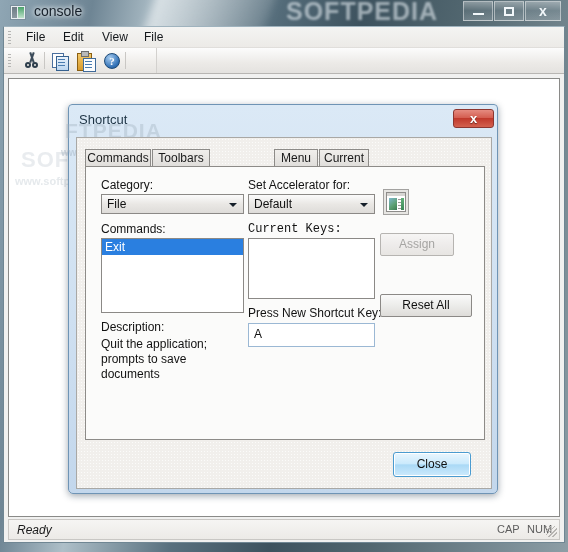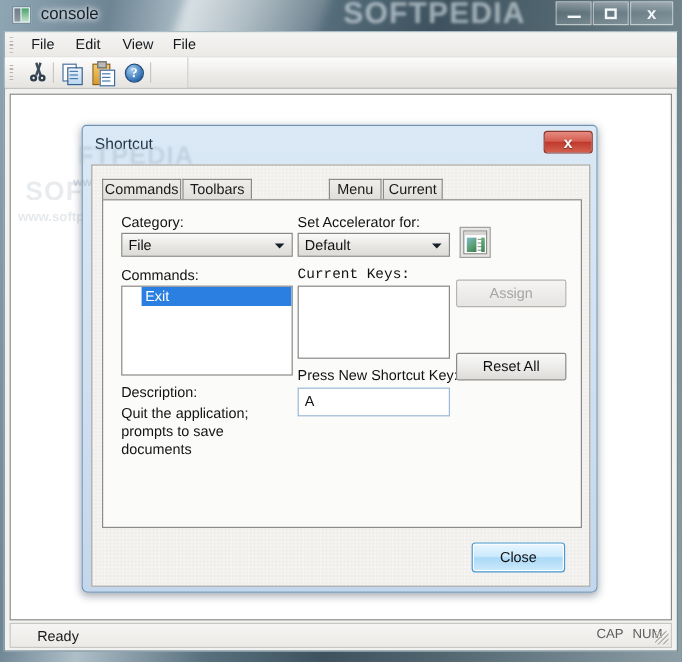--- a/index.html
+++ b/index.html
@@ -269,22 +269,22 @@
 
   #statusbar {
     position: absolute;
     left: 4px; top: 492px;
     width: 552px; height: 21px;
     background: linear-gradient(#f6f5f3, #eceae7);
     border: 1px solid #c9c7c4;
     box-sizing: border-box;
   }
   #status-text {
-    position: absolute; left: 22px; top: 3px;
-    font-size: 12px; color: #1a1a1a;
+    position: absolute; left: 8px; top: 3px;
+    font-size: 12px; color: #1a1a1a; font-style: italic;
   }
   .status-ind {
     position: absolute; top: 3px;
     font-size: 11px; color: #5d5d5d;
   }
   #status-cap { left: 488px; }
   #status-num { left: 518px; }
   #status-grip {
     position: absolute; right: 2px; bottom: 2px;
     width: 11px; height: 11px;
@@ -434,21 +434,20 @@
     border-top: 4px solid #16202a;
   }
 
   
   .listbox {
     position: absolute;
     background: #ffffff;
     border: 1px solid #8b8986;
     box-sizing: border-box;
     overflow: hidden;
-    padding-left: 16px;
   }
   .list-option {
     font-size: 12px;
     color: #111111;
     padding: 1px 3px;
     white-space: nowrap;
   }
   .list-option.selected {
     background: #2a7fe0;
     color: #ffffff;
@@ -664,20 +663,20 @@
 
         <div class="fld-label" style="left:15px; top:153px;">Description:</div>
         <div class="fld-label" style="left:15px; top:170px; width:130px; white-space:normal; line-height:15px;">Quit the application; prompts to save documents</div>
 
         <div class="fld-label" style="left:162px; top:55px;font-family:Liberation Mono, monospace;">Current Keys:</div>
         <div class="listbox" style="left:162px; top:71px; width:127px; height:61px;"></div>
 
         <div class="fld-label" style="left:162px; top:139px;">Press New Shortcut Key:</div>
         <div class="textinput" style="left:162px; top:156px; width:127px; height:24px;">A</div>
 
-        <div class="pbtn disabled" style="left:294px; top:66px; width:92px;text-align:center;">Assign</div>
+        <div class="pbtn disabled" style="left:294px; top:66px; width:74px;text-align:center;">Assign</div>
         <div class="pbtn" style="left:294px; top:127px; width:92px;">Reset All</div>
       </div>
 
       <div class="pbtn primary" style="left:316px; top:314px; width:78px; height:25px; line-height:23px;">Close</div>
     </div>
   </div>
 </div>
 
 </body></html>

